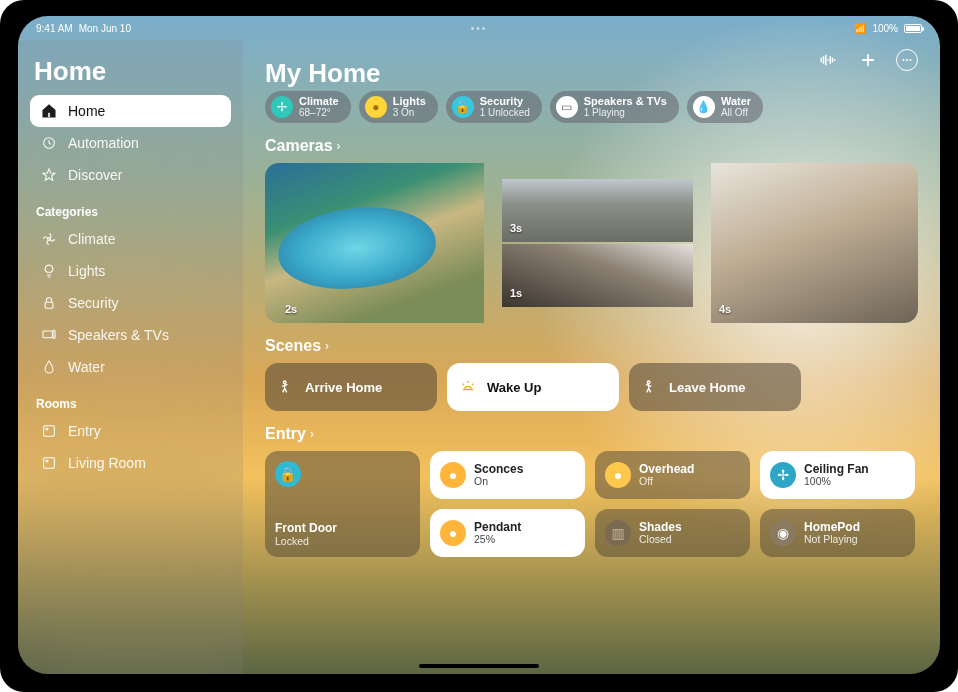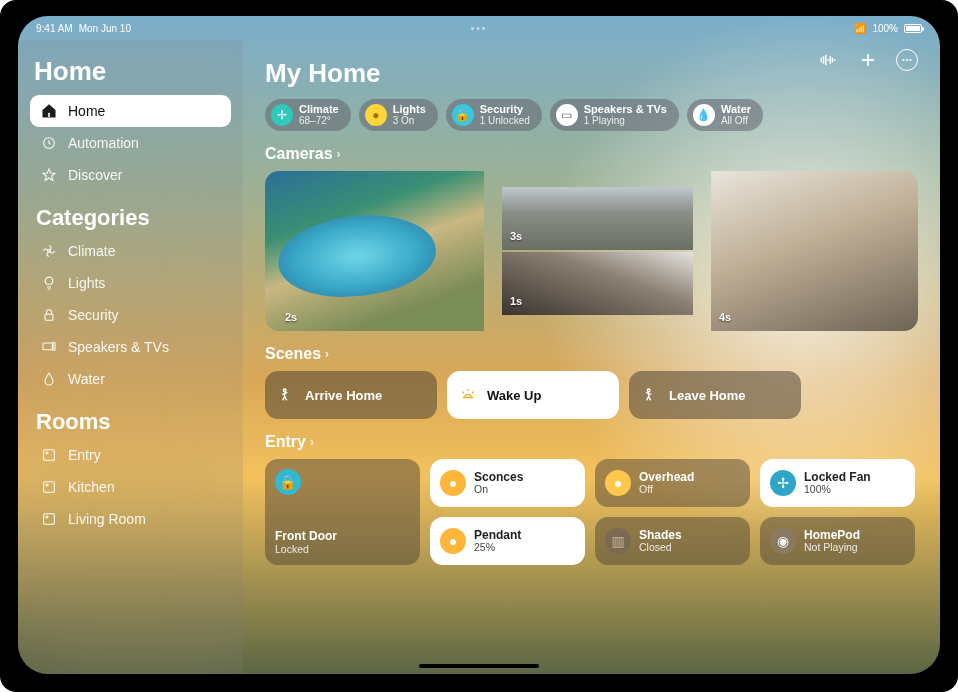--- a/index.html
+++ b/index.html
@@ -1,18 +1,18 @@
 <!DOCTYPE html>
 <html><head>
 <meta charset="utf-8">
 <style>
   * { box-sizing: border-box; margin: 0; padding: 0; }
   html, body { width: 958px; height: 692px; overflow: hidden; font-family: -apple-system, "Helvetica Neue", Arial, sans-serif; }
   .device {
-    width: 958px; height: 692px; background:#000; border-radius: 16px; padding: 16px 18px 18px 18px; position: relative;
+    width: 958px; height: 692px; background:#000; border-radius: 24px; padding: 16px 18px 18px 18px; position: relative;
   }
   .screen {
     width: 100%; height: 100%; border-radius: 30px; overflow: hidden; position: relative;
     background:
       radial-gradient(circle at 85% 40%, rgba(255,255,255,0.8), transparent 30%),
       linear-gradient(180deg, #7baecb 0%, #9bb196 25%, #d9a857 55%, #f3c15d 70%, #5b6643 100%);
   }
   
   .statusbar { position:absolute; top:0; left:0; right:0; height:20px; display:flex; align-items:center; justify-content:space-between; padding:4px 18px 0 18px; font-size:10px; color:#fff; font-weight:500; z-index:50;}
   .statusbar .left, .statusbar .right { display:flex; gap:6px; align-items:center;}
@@ -23,30 +23,30 @@
   .battery .body::after{content:"";position:absolute;right:-3px;top:2px;width:2px;height:4px;background:#fff;border-radius:1px;}
   .battery .fill{position:absolute;left:1px;top:1px;bottom:1px;right:1px;background:#fff;border-radius:1px;}
   
   .container{position:absolute; inset:0; display:flex; padding-top:24px;}
   .sidebar{width:225px; padding:10px 12px 12px 12px; color:#fff; background:rgba(120,120,140,0.15); backdrop-filter: blur(30px); height:100%;}
   .sidebar h1{font-size:26px; font-weight:700; margin:6px 4px 8px 4px;}
   .side-item{display:flex; align-items:center; gap:10px; padding:7px 10px; border-radius:9px; font-size:14px; font-weight:500; cursor:pointer;}
   .side-item.active{background:#fff; color:#111;}
   .side-item.active .sicon svg{stroke:#111;fill:none;}
   .side-item.active .house svg path:first-child{fill:#111;}
-  .side-section{font-size:22px; font-weight:700; margin:14px 4px 4px 6px; color:#fff;}
+  .side-section{font-size:12px; font-weight:700; margin:14px 4px 4px 6px; color:#fff;}
   .sicon{width:18px;height:18px;display:flex;align-items:center;justify-content:center;opacity:.95;}
   .sicon svg{width:16px;height:16px;stroke:#fff;fill:none;stroke-width:1.6;}
   .side-item.muted{color:rgba(255,255,255,.9);}
   
   .main{flex:1; padding:12px 22px 10px 22px; color:#fff; overflow:hidden; position:relative;}
   .toolbar{position:absolute; top:8px; right:22px; display:flex; gap:16px; align-items:center; z-index:10;}
   .tbtn{width:24px;height:24px;display:flex;align-items:center;justify-content:center;cursor:pointer;color:#fff;}
   .tbtn.more{width:22px;height:22px;border:1.6px solid #fff;border-radius:50%;}
-  .page-title{font-size:26px;font-weight:700;margin:6px 0 10px 0;}
+  .page-title{font-size:26px;font-weight:700;margin:6px 0 2px 0;}
   .chips{display:flex;gap:8px;margin-bottom:14px;}
   .chip{display:flex;align-items:center;gap:6px;background:rgba(100,100,110,.55);padding:5px 12px 5px 6px;border-radius:22px;cursor:pointer;}
   .chip .ci{width:22px;height:22px;border-radius:50%;display:flex;align-items:center;justify-content:center;font-size:12px;}
   .chip .ct{display:flex;flex-direction:column;line-height:1.05;}
   .chip .ct .l1{font-size:11px;font-weight:600;}
   .chip .ct .l2{font-size:10px;opacity:.85;}
   .ci.fan{background:#2ec9b8;color:#fff;}
   .ci.bulb{background:#ffd53a;color:#a86b00;}
   .ci.lock{background:#38c7e0;color:#fff;}
   .ci.tv{background:#fff;color:#555;}
@@ -194,29 +194,20 @@
             </span>
         <span>Entry</span>
       </div>
       <div class="side-item muted">
         <span class="sicon">
               <svg viewBox="0 0 24 24">
                 <rect x="4" y="4" width="16" height="16" rx="2"></rect>
                 <circle cx="9" cy="9" r="1.5"></circle>
               </svg>
             </span>
-        <span>Kitchen</span>
-      </div>
-      <div class="side-item muted">
-        <span class="sicon">
-              <svg viewBox="0 0 24 24">
-                <rect x="4" y="4" width="16" height="16" rx="2"></rect>
-                <circle cx="9" cy="9" r="1.5"></circle>
-              </svg>
-            </span>
         <span>Living Room</span>
       </div>
     </aside>
 
     <main class="main">
       <div class="toolbar">
         <div class="tbtn">
               <svg width="20" height="18" viewBox="0 0 24 24" fill="none" stroke="#fff" stroke-width="2">
                 <path d="M3 15 V9 M6 17 V7 M9 19 V5 M12 13 V11 M15 17 V7 M18 15 V9 M21 13 V11"></path>
               </svg>
@@ -351,21 +342,21 @@
         <div class="tile">
           <span class="ticon bulbOff">●</span>
           <span class="ttext">
                 <span class="t1">Overhead</span>
                 <span class="t2">Off</span>
               </span>
         </div>
         <div class="tile bright">
           <span class="ticon fan">✢</span>
           <span class="ttext">
-                <span class="t1">Locked Fan</span>
+                <span class="t1">Ceiling Fan</span>
                 <span class="t2">100%</span>
               </span>
         </div>
         <div class="tile bright">
           <span class="ticon bulbOn">●</span>
           <span class="ttext">
                 <span class="t1">Pendant</span>
                 <span class="t2">25%</span>
               </span>
         </div>

